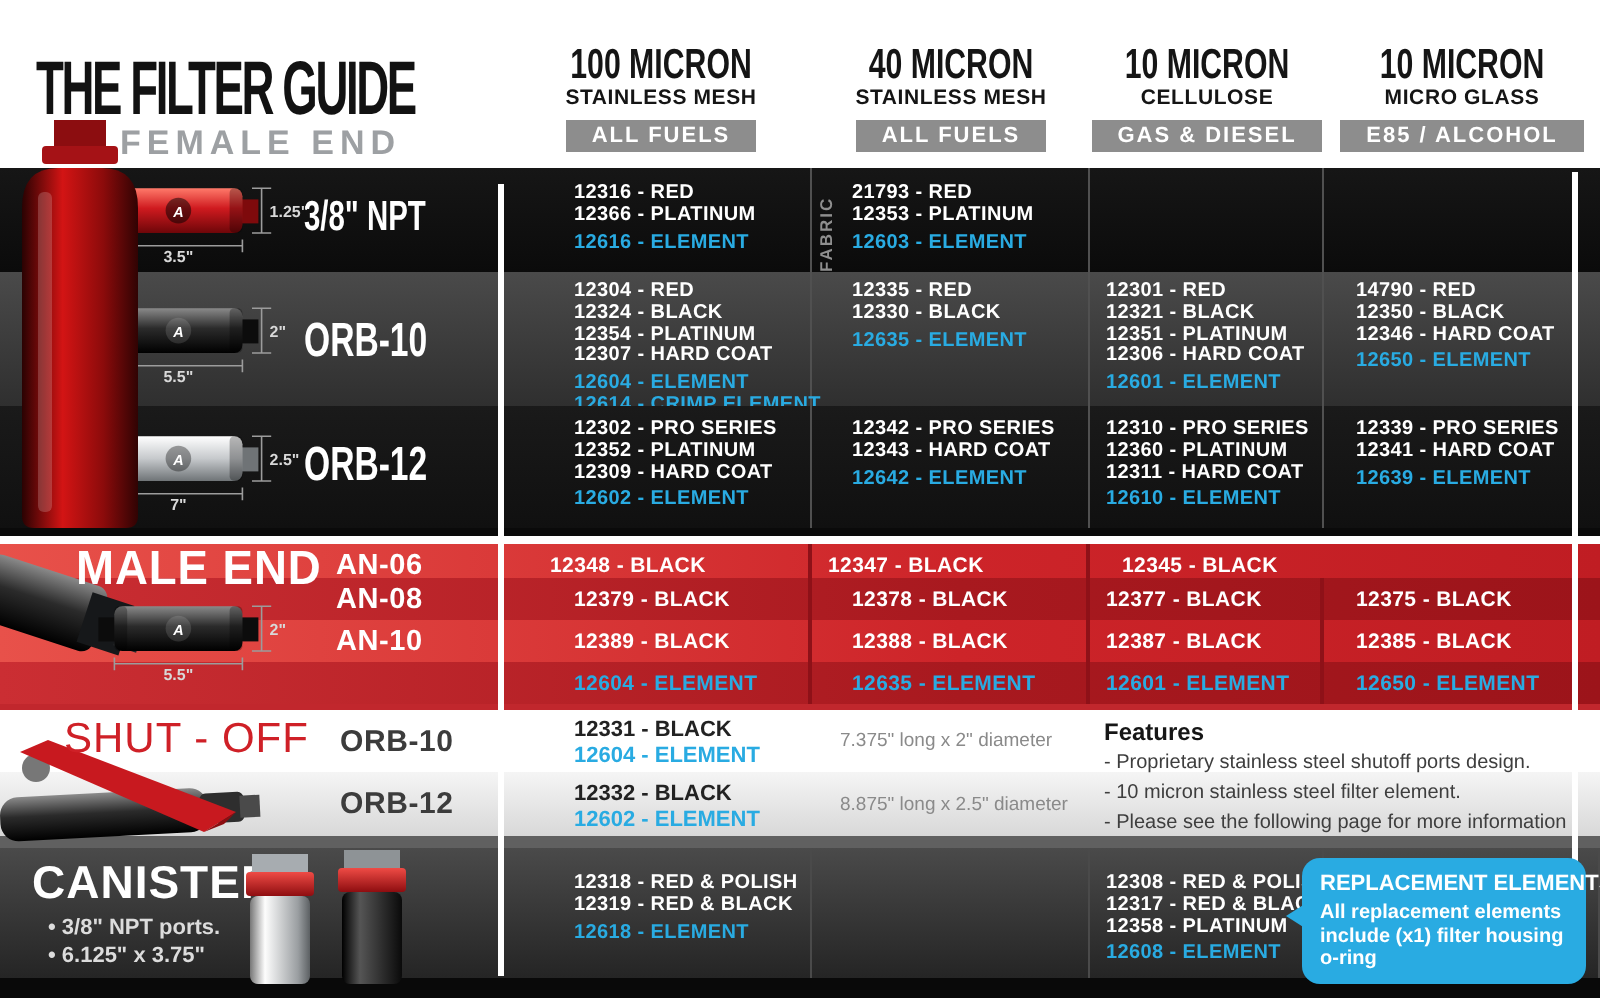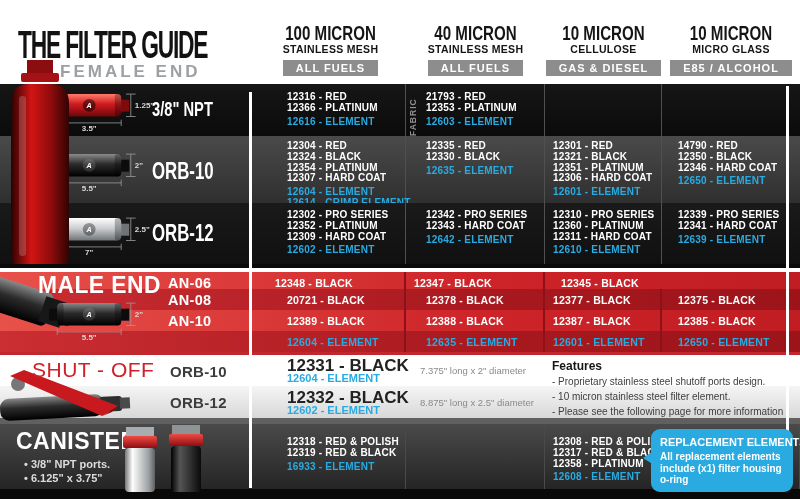--- a/index.html
+++ b/index.html
@@ -75,21 +75,21 @@
 
   
   .so-b{position:absolute;left:0;width:800px;top:352px;height:3px;background:#c1272d}
   .so1{top:355px;height:31px;background:#fff}
   .so2{top:386px;height:32px;background:linear-gradient(180deg,#f5f5f5,#d8d8d8)}
   .so-title{position:absolute;left:32px;top:358px;font-size:21px;font-weight:400;color:#cf2027;
       letter-spacing:.5px;z-index:7;white-space:nowrap}
   .so-port{position:absolute;left:170px;top:50%;transform:translateY(-50%);
       font-size:15px;font-weight:800;color:#3c3c3c;letter-spacing:.3px}
   .so1 .c1{padding-top:4px}.so2 .c1{padding-top:5px}
-  .so-part{font-size:17px;font-weight:800;color:#222;line-height:13px;white-space:nowrap}
+  .so-part{font-size:11px;font-weight:800;color:#222;line-height:13px;white-space:nowrap}
   .so-el{font-size:11px;font-weight:800;color:#29abe2;line-height:13px;white-space:nowrap}
   .sizecell{display:flex;align-items:center;padding-left:14px}
   .size{font-size:9.5px;color:#8a8a8a;white-space:nowrap}
   .features{position:absolute;left:552px;top:359px;width:244px;z-index:7}
   .f-title{font-size:12px;font-weight:800;color:#161616;margin-bottom:1px}
   .f-item{font-size:10px;color:#3e3e3e;line-height:15px;white-space:nowrap}
 
   
   .gbar{position:absolute;left:0;width:800px;top:418px;height:6px;background:#606060}
   .can{top:424px;height:75px;background:linear-gradient(180deg,#4a4a4a,#1f1f1f)}
@@ -361,21 +361,21 @@
       </div>
     <div class="cell c4">
         <div class="pline">12345 - BLACK</div>
       </div>
   </div>
   <div class="grid mrow mB m2">
     <div class="cell lab">
       <div class="an">AN-08</div>
       </div>
     <div class="cell c1">
-        <div class="pline">20721 - BLACK</div>
+        <div class="pline">12379 - BLACK</div>
       </div>
     <div class="cell c2">
         <div class="pline">12378 - BLACK</div>
       </div>
     <div class="cell c3">
         <div class="pline">12377 - BLACK</div>
       </div>
     <div class="cell c4">
         <div class="pline">12375 - BLACK</div>
       </div>
@@ -477,21 +477,21 @@
           <div>• 3/8" NPT ports.</div>
           <div>• 6.125" x 3.75"</div>
         </div>
     </div>
     <div class="cell c1">
       <div class="parts">
           <div>12318 - RED &amp; POLISH</div>
           <div>12319 - RED &amp; BLACK</div>
         </div>
       <div class="els">
-          <div>16933 - ELEMENT</div>
+          <div>12618 - ELEMENT</div>
         </div>
     </div>
     <div class="cell c2"></div>
     <div class="cell c3">
       <div class="parts">
           <div>12308 - RED &amp; POLISH</div>
           <div>12317 - RED &amp; BLACK</div>
           <div>12358 - PLATINUM</div>
         </div>
       <div class="els">

